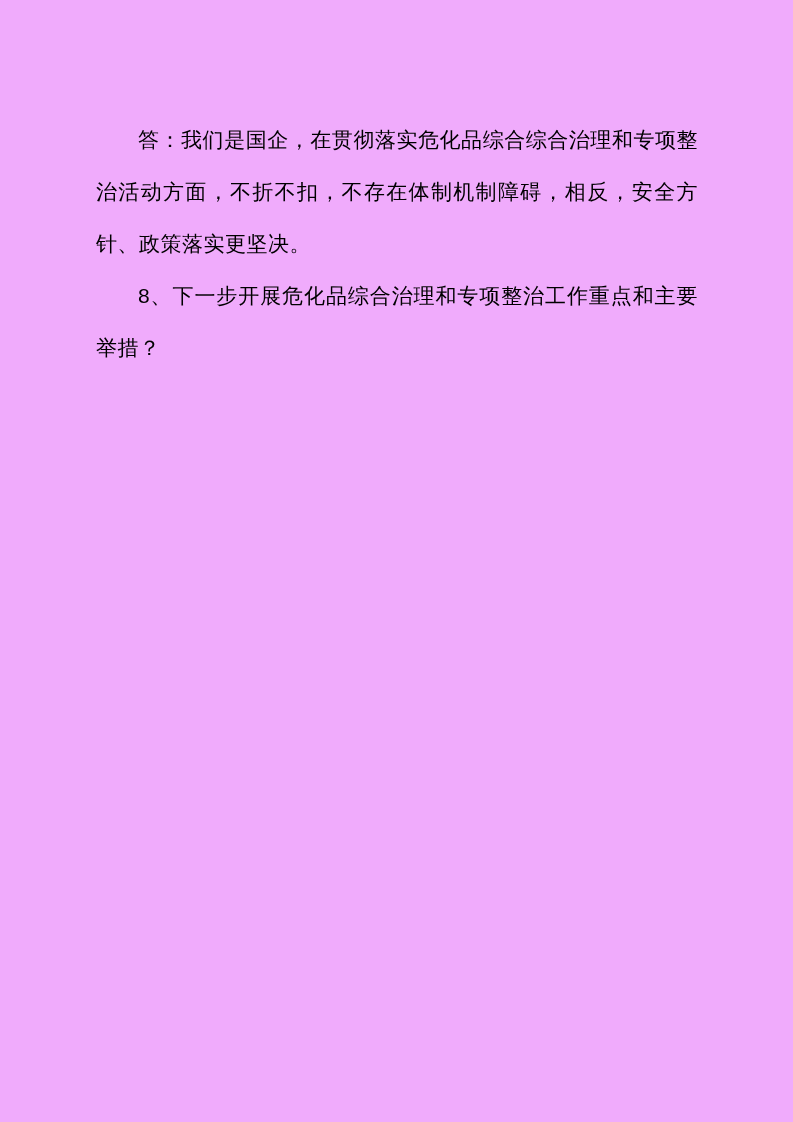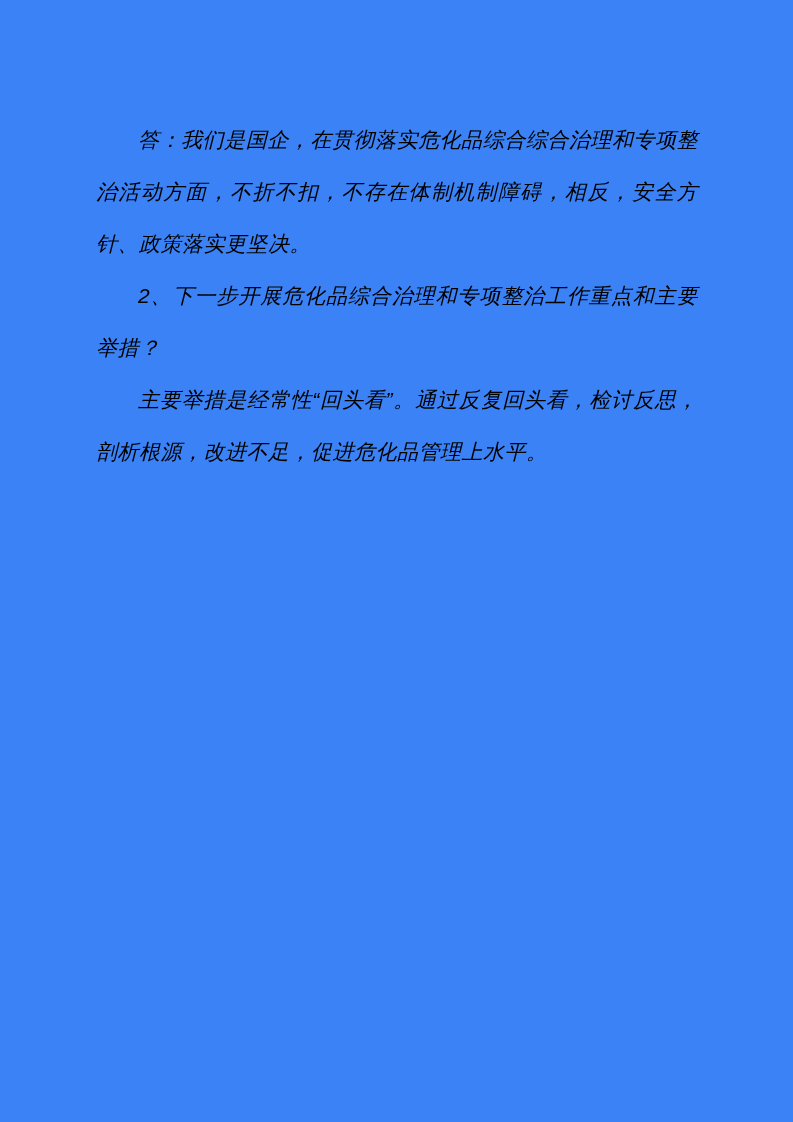--- a/index.html
+++ b/index.html
@@ -4,25 +4,24 @@
 <style>
   html, body {
     margin: 0;
     padding: 0;
     background: #ffffff;
   }
   .doc-page {
     position: relative;
     width: 793px;
     height: 1122px;
-    background: #3b82f6;
+    background: #f0abfc;
     box-sizing: border-box;
     padding: 114px 95px 0 96px;
     overflow: hidden;
-    font-style: italic;
   }
   .doc-body {
     width: 100%;
   }
   .doc-para {
     margin: 0;
     padding: 0;
     font-family: "Liberation Sans", "DejaVu Sans", sans-serif;
     font-size: 21px;
     line-height: 52px;
@@ -32,16 +31,15 @@
     letter-spacing: 0.5px;
     word-break: break-all;
   }
 </style>
 </head>
 <body>
 
 <div class="doc-page">
   <div class="doc-body">
     <p class="doc-para">答：我们是国企，在贯彻落实危化品综合综合治理和专项整治活动方面，不折不扣，不存在体制机制障碍，相反，安全方针、政策落实更坚决。</p>
-    <p class="doc-para">2、下一步开展危化品综合治理和专项整治工作重点和主要举措？</p>
-    <p class="doc-para">主要举措是经常性“回头看”。通过反复回头看，检讨反思，剖析根源，改进不足，促进危化品管理上水平。</p>
+    <p class="doc-para">8、下一步开展危化品综合治理和专项整治工作重点和主要举措？</p>
   </div>
 </div>
 
 </body></html>

